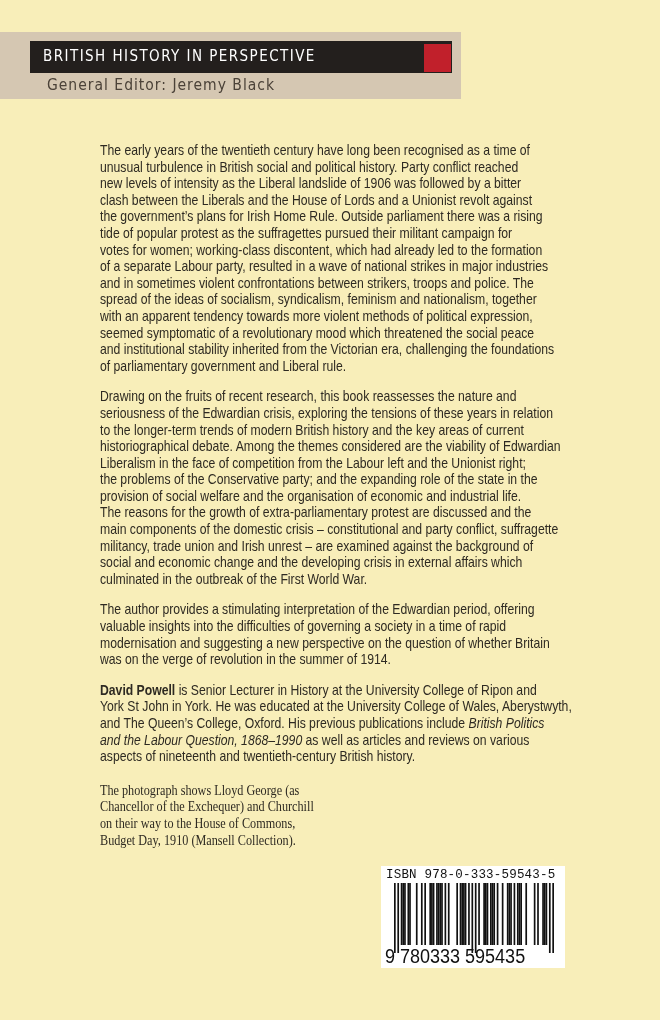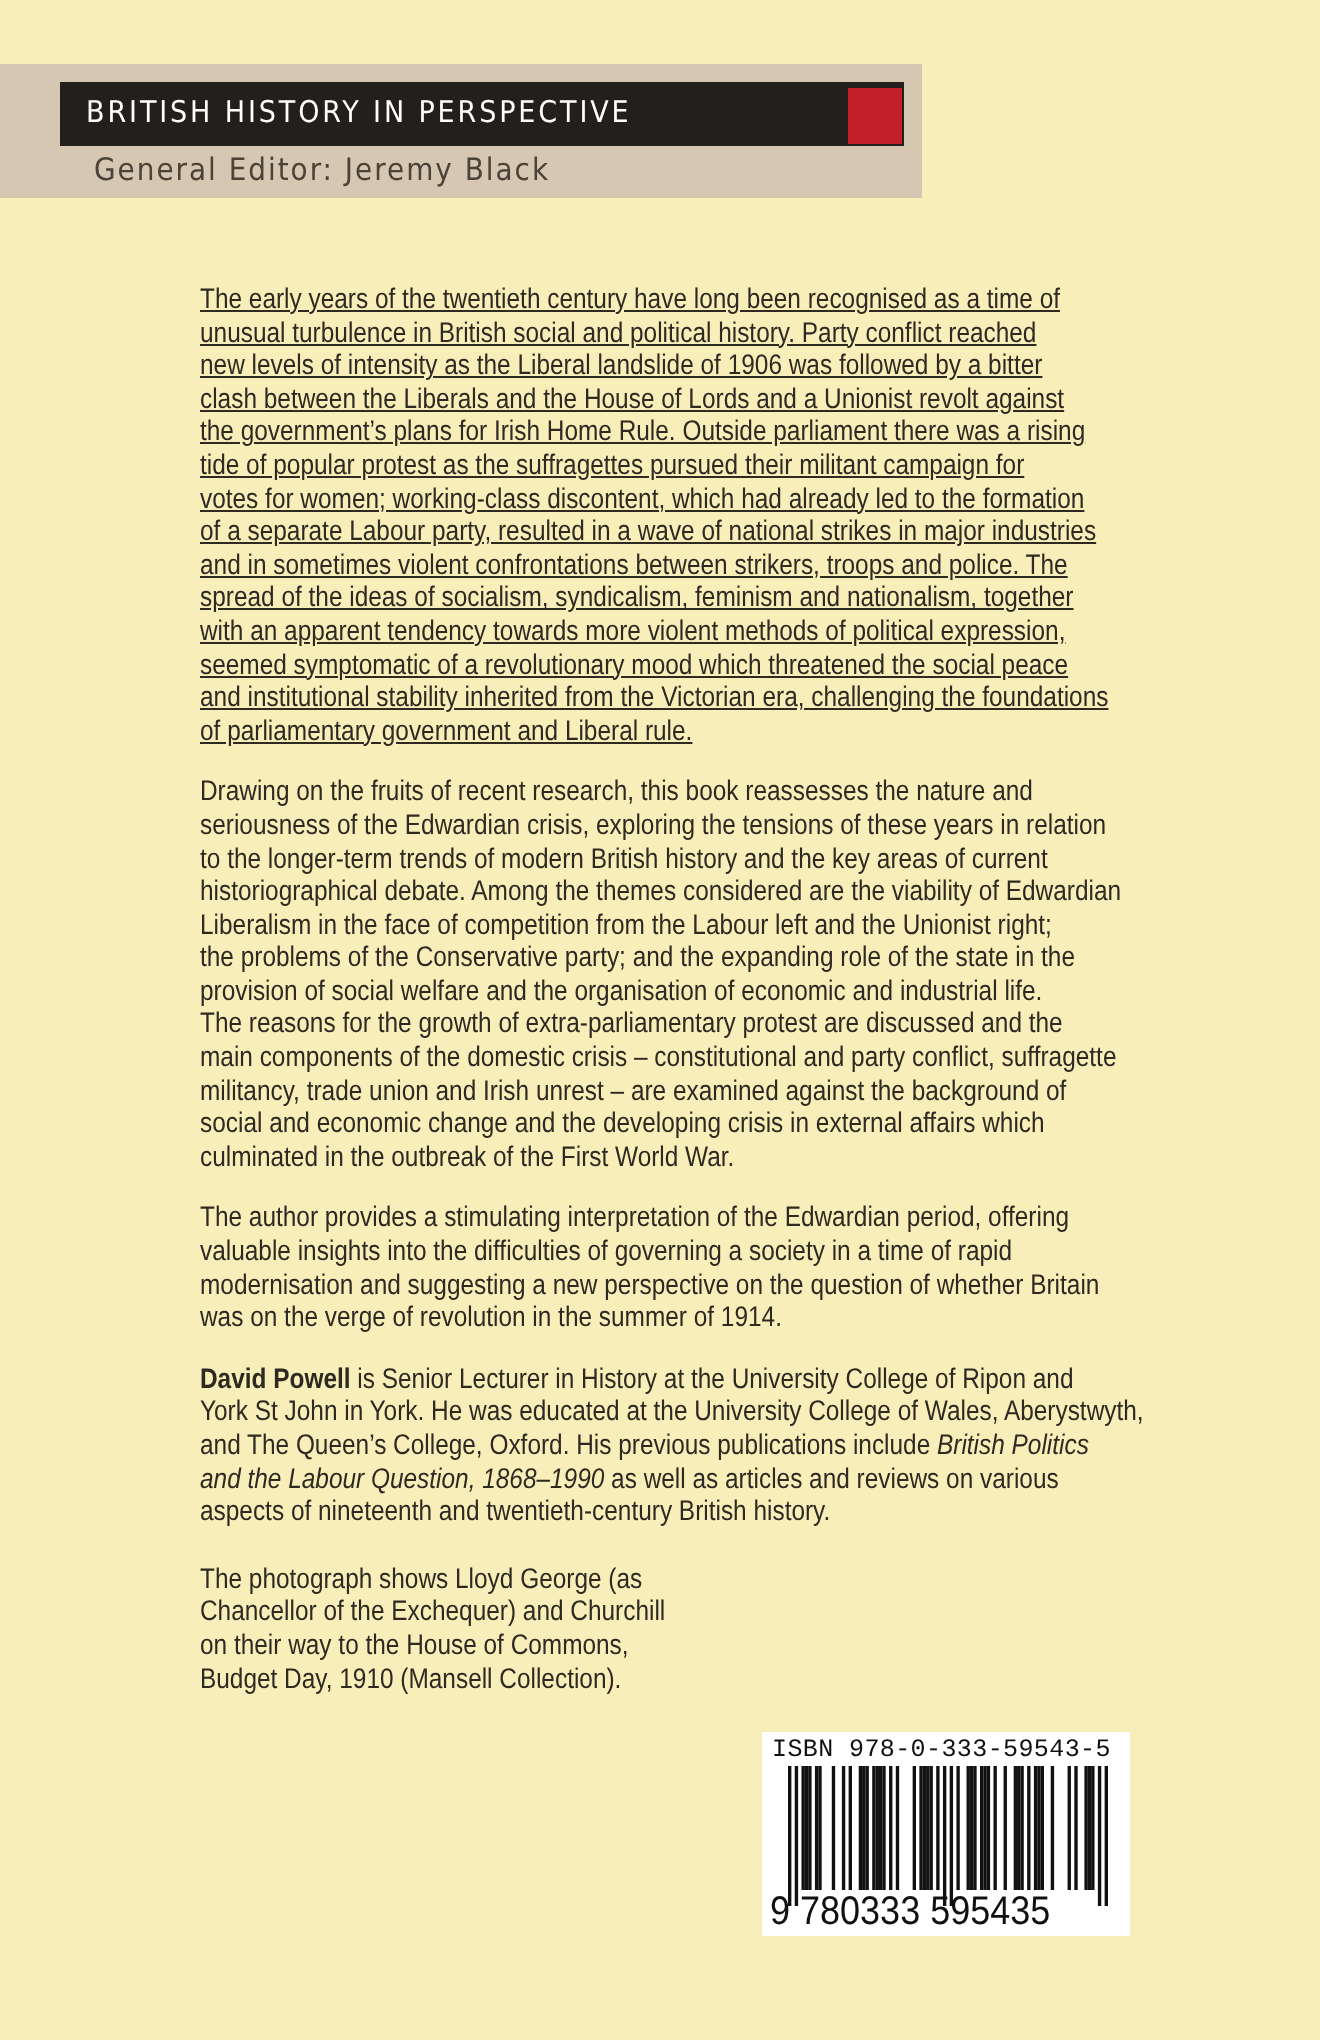--- a/index.html
+++ b/index.html
@@ -37,22 +37,22 @@
   .content {
     position: absolute; left: 100px; top: 122px; width: 560px;
   }
   .line {
     font-size: 14.2px; line-height: 16.6px; white-space: nowrap;
     transform: scaleX(0.86); transform-origin: left center;
     color: #2e2a22;
   }
   .title-block .line { font-weight: bold; font-size: 14px; }
   .para { margin-top: 14px; }
-  .para.first { margin-top: 20px; text-decoration: underline; }
-  .caption { margin-top: 17px; }
+  .para.first { margin-top: 20px; }
+  .caption { margin-top: 17px; font-family: Liberation Serif, serif; }
   .italic { font-style: italic; }
   .bold { font-weight: bold; }
   .barcode-box {
     position: absolute; left: 381px; top: 866px; width: 184px; height: 102px;
     background: #ffffff;
   }
   .isbn-text {
     position: absolute; left: 5px; top: 2px;
     font-family: "Liberation Mono", monospace; font-size: 12.5px; color: #111;
     white-space: nowrap; letter-spacing: 0.2px;

